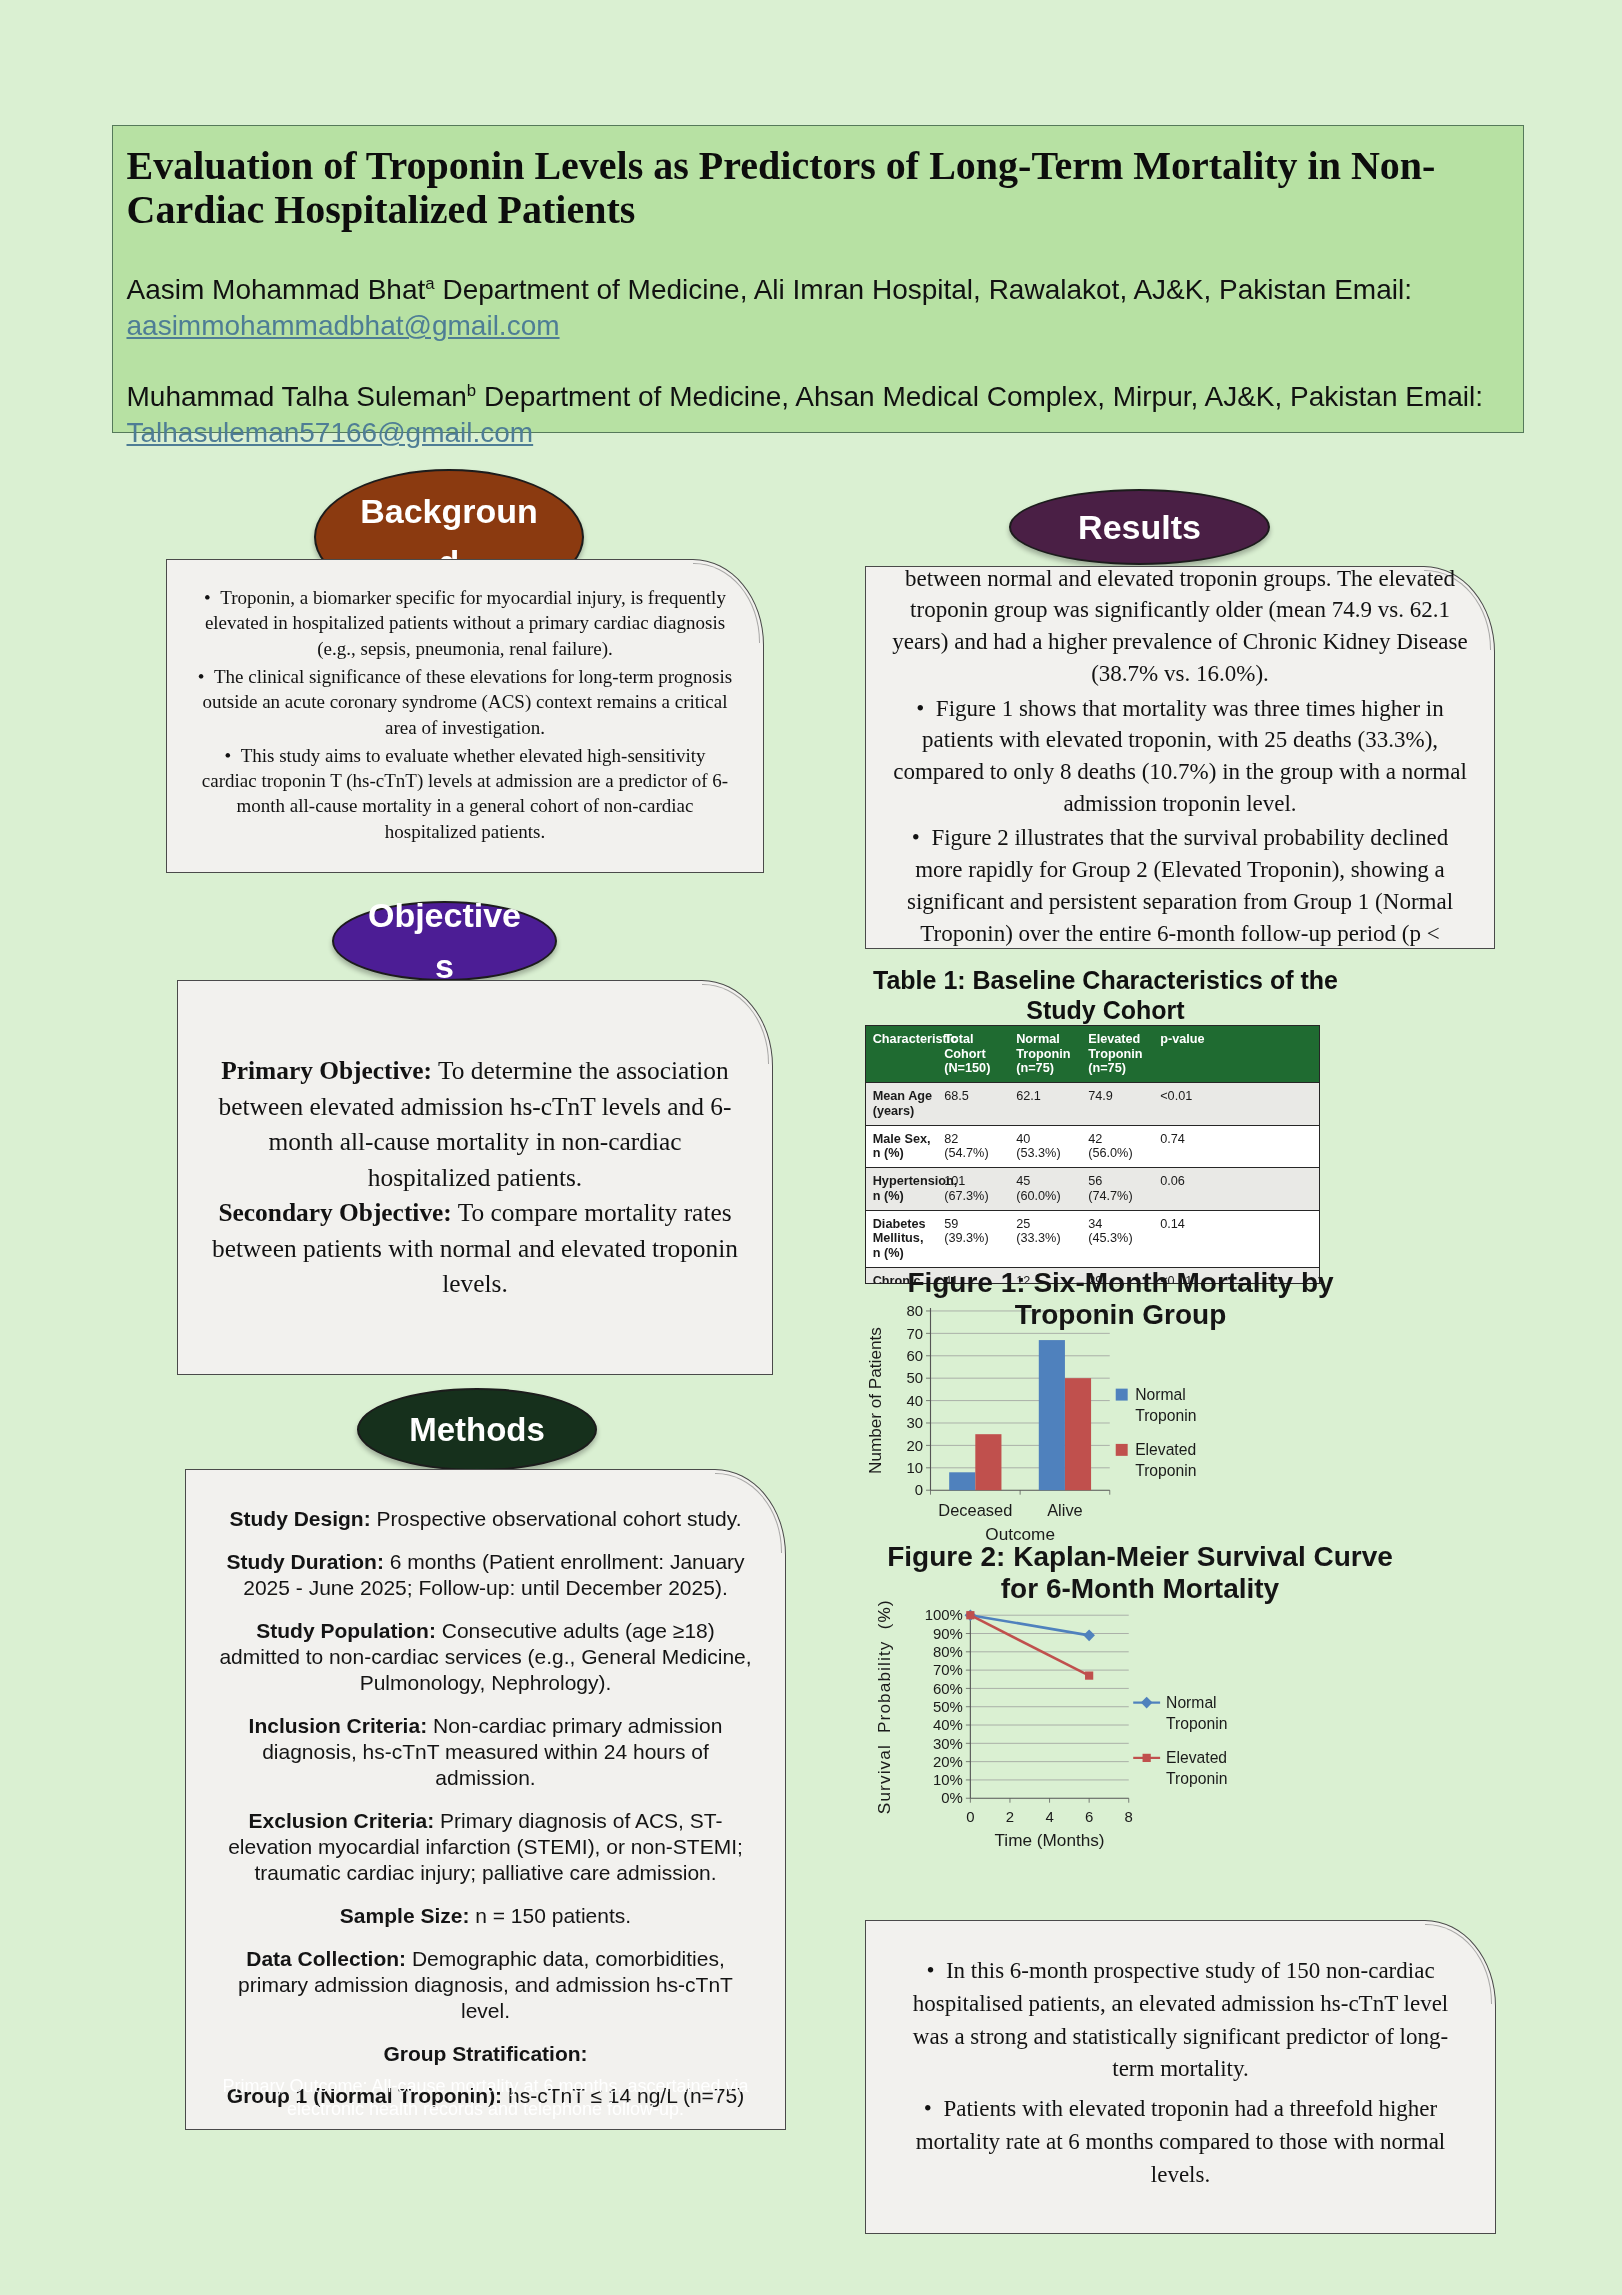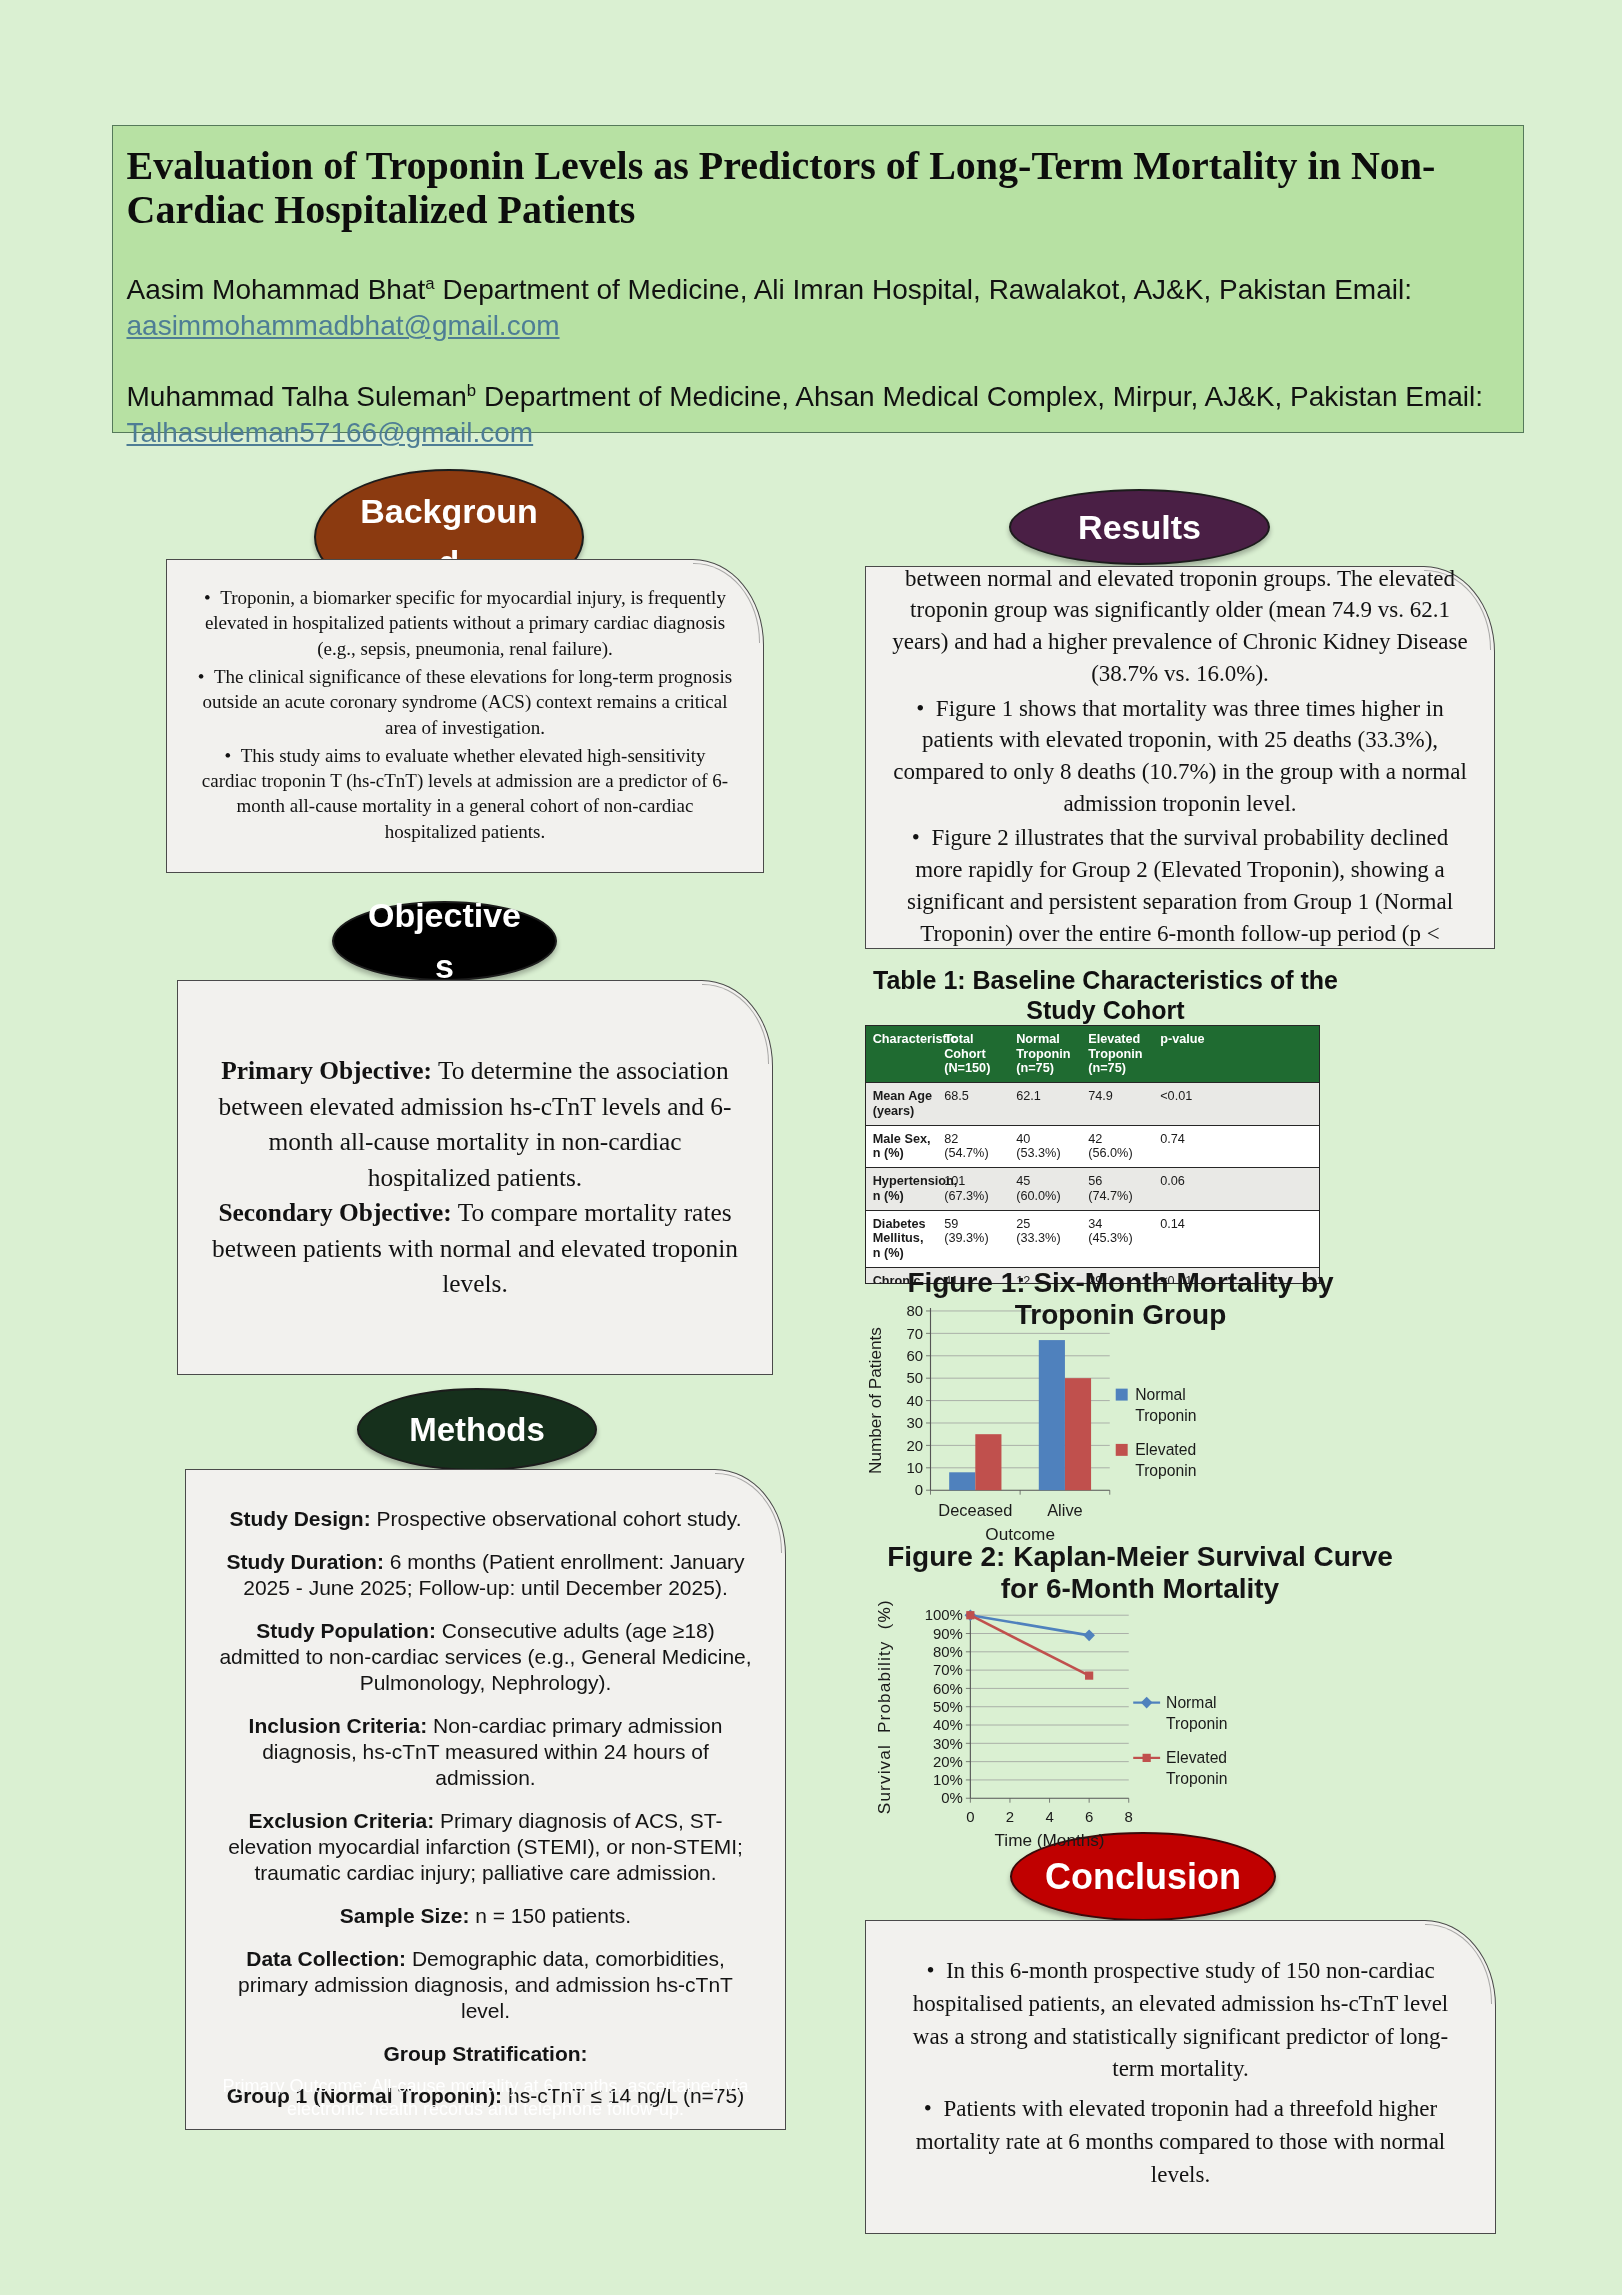--- a/index.html
+++ b/index.html
@@ -103,31 +103,28 @@
     </p>
     <p class="author">
       <span>Muhammad Talha Suleman</span><sup>b</sup><span> Department of Medicine, Ahsan Medical Complex, Mirpur, AJ&amp;K, Pakistan Email:</span><br>
       <a class="email">Talhasuleman57166@gmail.com</a>
     </p>
   </section>
 
   <div class="ellipse" id="bg-ellipse" style="background-color: rgb(139, 58, 16);">
     <span class="lbl">Background</span>
   </div>
-  <div class="ellipse" id="obj-ellipse" style="background-color: #000000;">
+  <div class="ellipse" id="obj-ellipse" style="background-color: #4c1d95;">
     <span class="lbl">Objectives</span>
   </div>
   <div class="ellipse" id="met-ellipse" style="background-color: rgb(22, 48, 28);">
     <span class="lbl">Methods</span>
   </div>
   <div class="ellipse" id="res-ellipse" style="background-color: rgb(74, 31, 69);">
     <span class="lbl">Results</span>
-  </div>
-  <div class="ellipse" id="con-ellipse" style="background-color: rgb(192, 0, 0);">
-    <span class="lbl">Conclusion</span>
   </div>
 
   <section class="card" id="bg-card">
     <div class="card-inner">
       <ul class="bullets">
           <li><span class="bullet-text">Troponin, a biomarker specific for myocardial injury, is frequently elevated in hospitalized patients without a primary cardiac diagnosis (e.g., sepsis, pneumonia, renal failure).</span></li>
           <li><span class="bullet-text">The clinical significance of these elevations for long-term prognosis outside an acute coronary syndrome (ACS) context remains a critical area of investigation.</span></li>
           <li><span class="bullet-text">This study aims to evaluate whether elevated high-sensitivity cardiac troponin T (hs-cTnT) levels at admission are a predictor of 6-month all-cause mortality in a general cohort of non-cardiac hospitalized patients.</span></li>
         </ul>
     </div>

